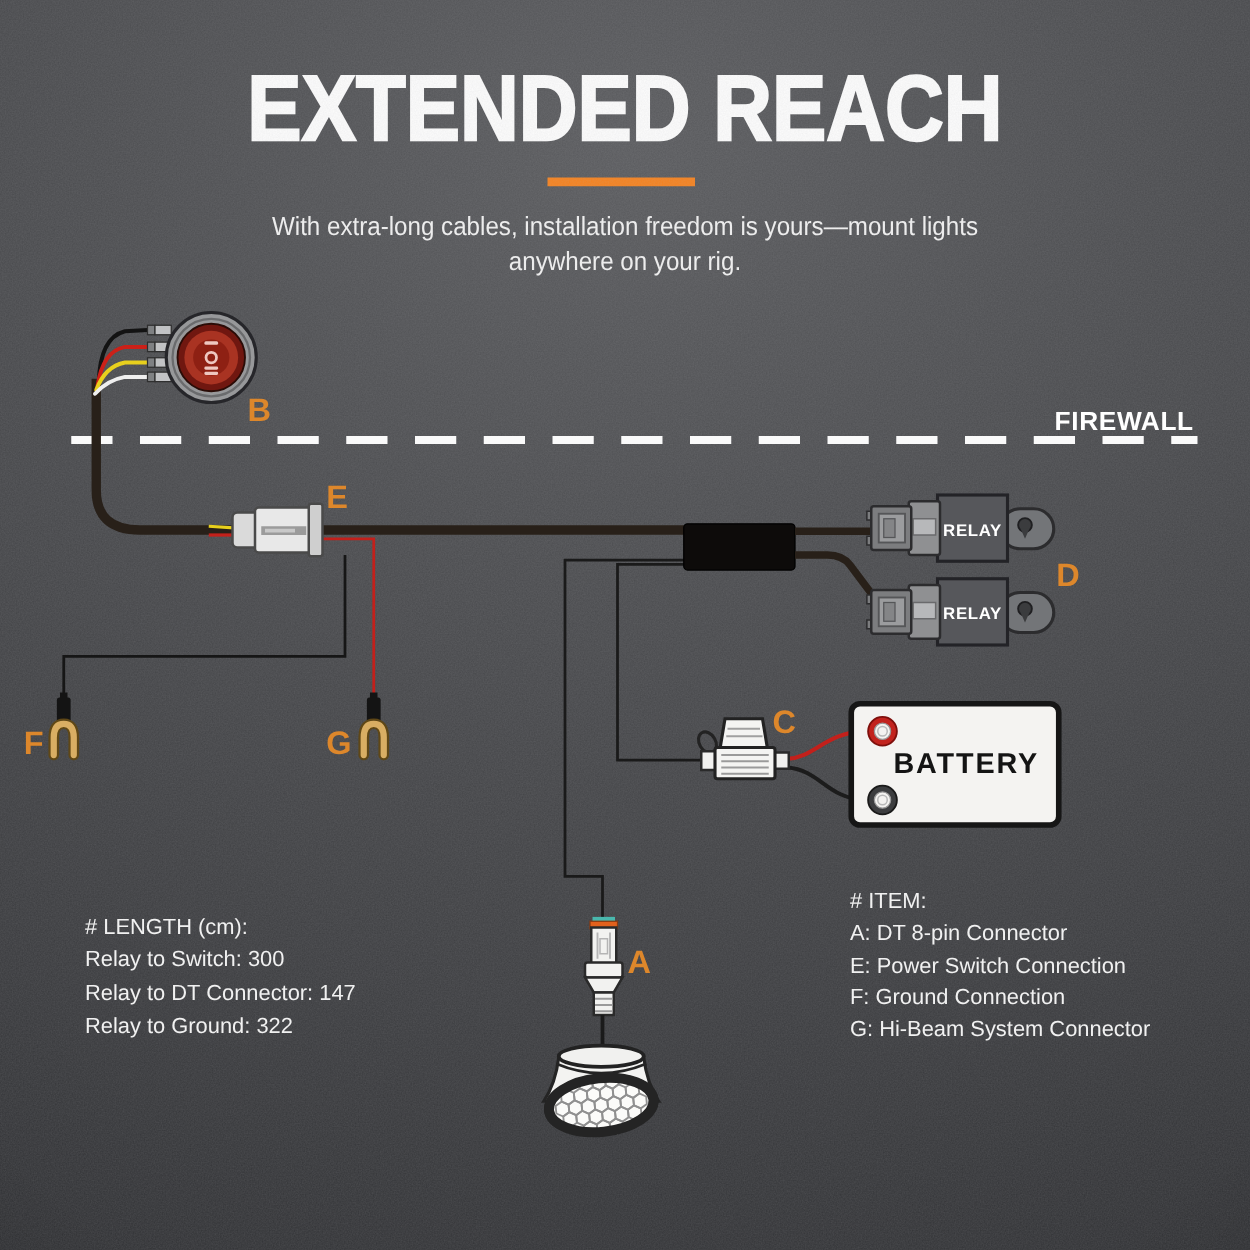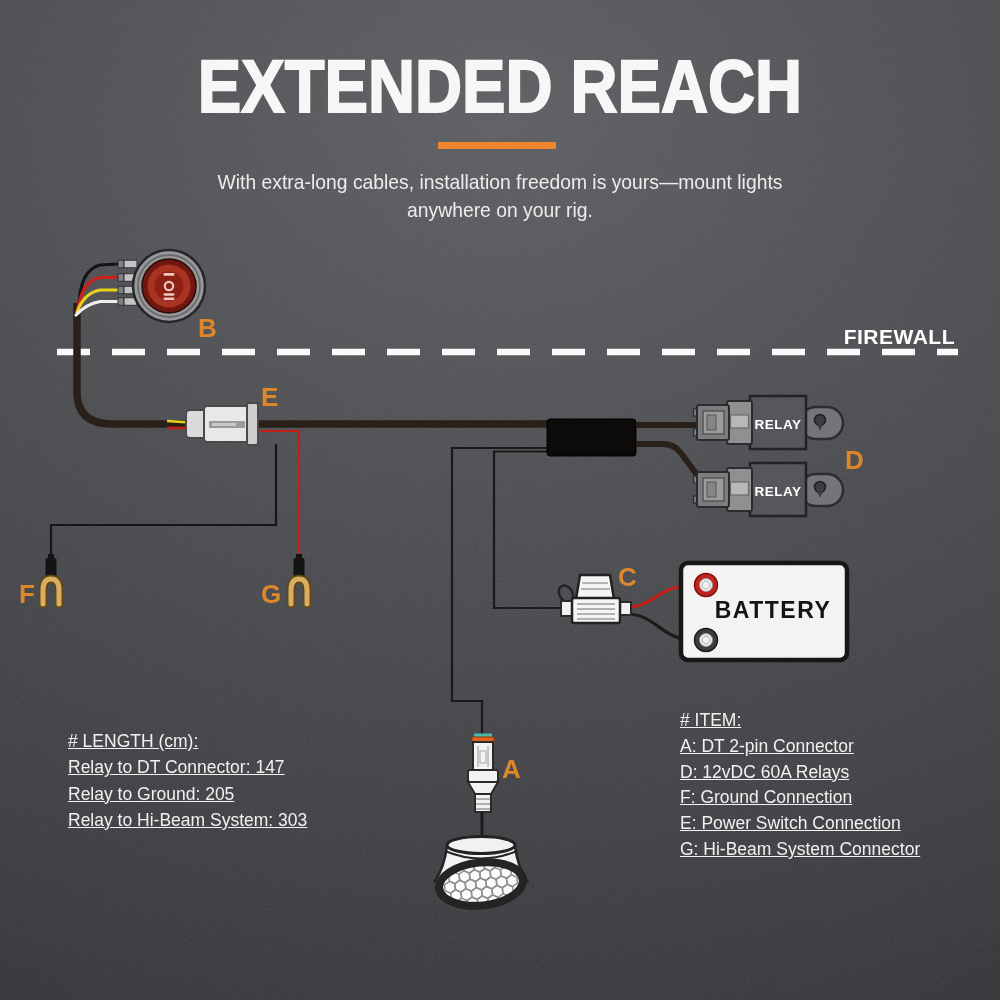--- a/index.html
+++ b/index.html
@@ -12,21 +12,21 @@
   .vignette{position:absolute;inset:0;z-index:2;
     background:radial-gradient(125% 120% at 50% 45%, rgba(0,0,0,0) 55%, rgba(0,0,0,0.30) 100%);}
   .layer{position:absolute;inset:0;z-index:3;}
   .title{position:absolute;top:50px;width:100%;text-align:center;margin:0;
     font-size:74px;font-weight:700;line-height:1;color:#fdfdfd;
     transform:scaleX(.88);-webkit-text-stroke:2px #fdfdfd;letter-spacing:0;}
   .divider{position:absolute;top:142px;left:438px;width:118px;height:7px;background:#f5821f;}
   .sub{position:absolute;width:100%;text-align:center;margin:0;font-size:21px;
     color:#f2f2f2;transform:scaleX(.92);line-height:1;}
   .sub1{top:171px;} .sub2{top:199px;}
-  .textlist{position:absolute;color:#f1f1f1;font-size:17.5px;z-index:4;text-decoration:underline;}
+  .textlist{position:absolute;color:#f1f1f1;font-size:17.5px;z-index:4;}
   .length-list{left:68px;top:728px;line-height:26.3px;}
   .item-list{left:680px;top:708px;line-height:25.8px;}
   .textlist div{white-space:nowrap;}
   svg text{font-family:"Liberation Sans", sans-serif;}
   .cmp-label{font-size:26px;font-weight:700;fill:#dd872b;}
   .relay-text{font-size:13.5px;font-weight:700;fill:#ffffff;letter-spacing:.5px;}
   .battery-text{font-size:23px;font-weight:800;fill:#141414;letter-spacing:1.5px;}
   .firewall-text{font-size:21px;font-weight:700;fill:#ffffff;letter-spacing:.5px;}
 </style>
 </head>
@@ -233,27 +233,26 @@
         <use href="#hex" x="-10.4" y="18"></use>
           <use href="#hex" x="0" y="18"></use>
           <use href="#hex" x="10.4" y="18"></use>
       </g>
       <ellipse cx="481" cy="884" rx="42" ry="21.5" transform="rotate(-6 481 884)" fill="none" stroke="#242424" stroke-width="8"></ellipse>
     </g>
   </svg>
 
   <div class="textlist length-list">
     <div># LENGTH (cm):</div>
+    <div>Relay to Switch: 300</div>
     <div>Relay to DT Connector: 147</div>
-    <div>Relay to Ground: 205</div>
-    <div>Relay to Hi-Beam System: 303</div>
+    <div>Relay to Ground: 322</div>
   </div>
 
   <div class="textlist item-list">
     <div># ITEM:</div>
-    <div>A: DT 2-pin Connector</div>
-    <div>D: 12vDC 60A Relays</div>
+    <div>A: DT 8-pin Connector</div>
+    <div>E: Power Switch Connection</div>
     <div>F: Ground Connection</div>
-    <div>E: Power Switch Connection</div>
     <div>G: Hi-Beam System Connector</div>
   </div>
 
 </div>
 
 </body></html>

